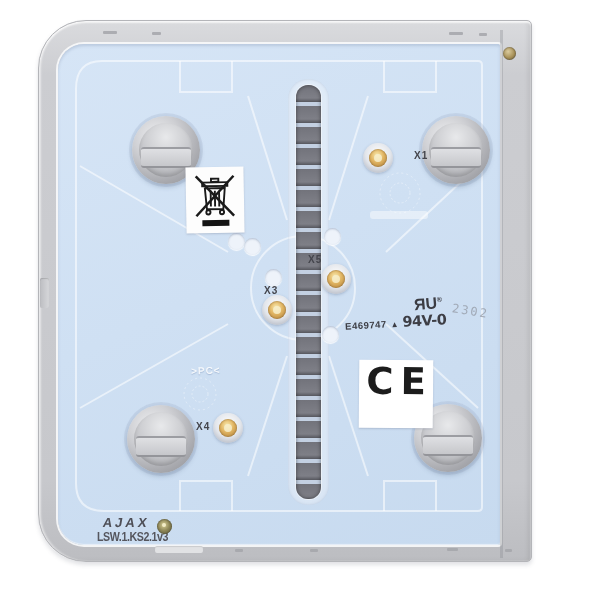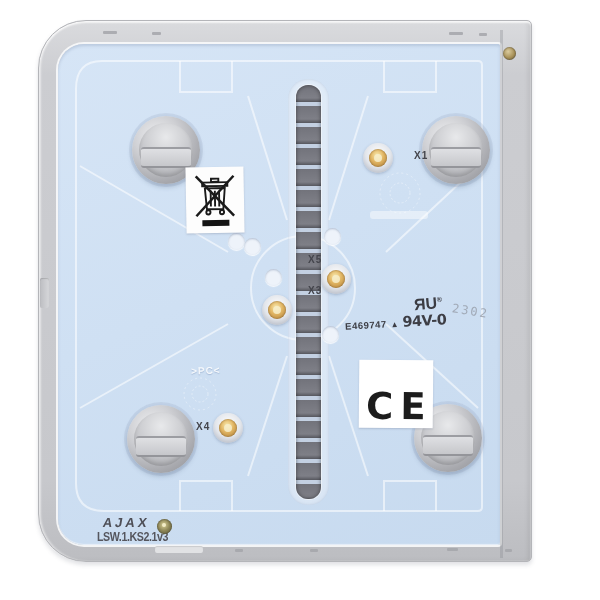--- a/index.html
+++ b/index.html
@@ -50,21 +50,21 @@
   
   .hole{position:absolute;width:17px;height:17px;border-radius:50%;background:#eef3fa;
         box-shadow:inset 0 1px 2px rgba(110,130,165,.45),0 1px 1px rgba(255,255,255,.85);}
   
   .weee{position:absolute;left:186px;top:167px;width:58px;height:66px;background:#fdfdfd;
         box-shadow:0 1px 2px rgba(100,110,135,.30);display:flex;flex-direction:column;
         align-items:center;justify-content:center;transform:rotate(-1deg);}
   .weee-bar{width:27px;height:6px;background:#141414;margin-top:2px;}
   
   .ce{position:absolute;left:359px;top:360px;width:74px;height:68px;background:#ffffff;
-      box-shadow:0 1px 2px rgba(100,110,135,.30);display:flex;align-items:flex-end;justify-content:center;
+      box-shadow:0 1px 2px rgba(100,110,135,.30);display:flex;align-items:flex-start;justify-content:center;
       transform:rotate(.5deg);}
   .ce span{font-family:"DejaVu Sans",sans-serif;font-size:37px;font-weight:600;color:#1c1c1c;
       letter-spacing:7px;padding-left:7px;}
   
   .ulmark{position:absolute;left:414px;top:295px;color:#3b3c43;font-weight:bold;font-size:16px;
       transform:rotate(-5deg);letter-spacing:0;}
   .ulmark .flip{display:inline-block;transform:scaleX(-1);}
   .ulmark sup{font-size:7px;vertical-align:super;}
   .efile{position:absolute;left:345px;top:314px;color:#3d3e45;transform:rotate(-3deg);
       display:flex;align-items:baseline;gap:4px;white-space:nowrap;}
@@ -145,21 +145,21 @@
   <div class="hole" style="left:228px;top:233px;"></div>
   <div class="hole" style="left:244px;top:238px;"></div>
   <div class="hole" style="left:265px;top:269px;"></div>
   <div class="hole" style="left:324px;top:228px;"></div>
   <div class="hole" style="left:322px;top:326px;"></div>
 
   <div class="contact" style="left:363px;top:143px;"></div>
   <span class="tlabel" style="left:414px;top:150px;">X1</span>
 
   <div class="contact" style="left:262px;top:295px;"></div>
-  <span class="tlabel" style="left:264px;top:285px;margin-left:44px;">X3</span>
+  <span class="tlabel" style="left:264px;top:285px;">X3</span>
 
   <div class="contact" style="left:213px;top:413px;"></div>
   <span class="tlabel" style="left:196px;top:421px;">X4</span>
 
   <div class="contact" style="left:321px;top:264px;"></div>
   <span class="tlabel" style="left:308px;top:254px;">X5</span>
 
   <div class="weee">
     <svg width="42" height="44" viewBox="0 0 40 42">
       <g stroke="#1a1a1a" stroke-width="1.8" fill="none">

